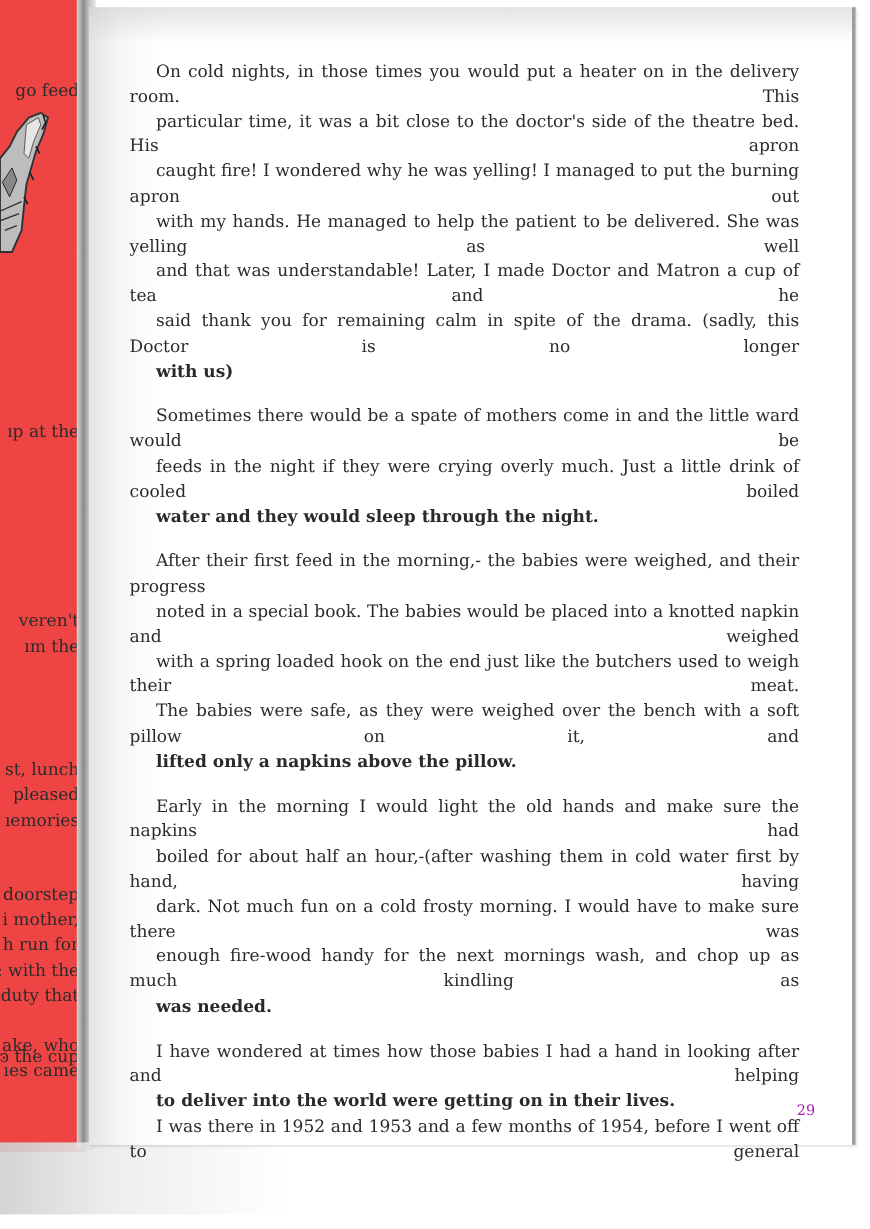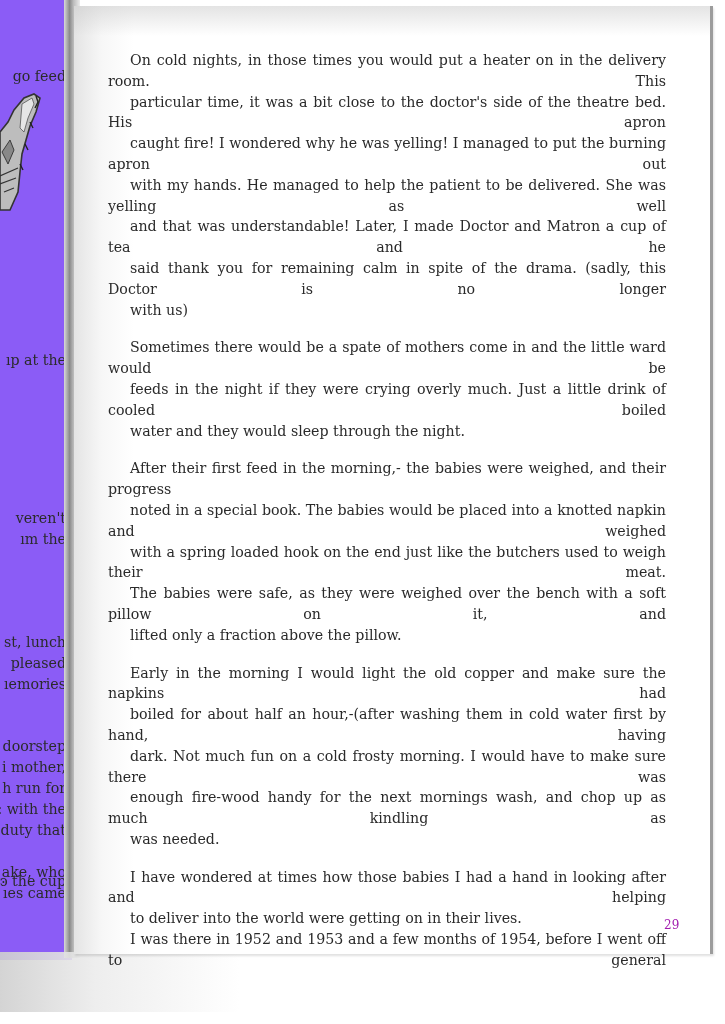--- a/index.html
+++ b/index.html
@@ -13,21 +13,21 @@
     position: relative;
     overflow: hidden;
     font-family: "DejaVu Serif", serif;
     color: #2a2a2a;
   }
   
   .left-page {
     position: absolute;
     left: 0; top: 0;
     width: 72px; height: 960px;
-    background: #8b5cf6;
+    background: #ef4444;
     overflow: hidden;
   }
   .left-line {
     position: absolute;
     right: 6px;
     font-size: 14.2px;
     white-space: nowrap;
     text-align: right;
     color: #2b2b2b;
   }
@@ -78,20 +78,21 @@
     margin: 0 16px 17px 0;
     text-indent: 22px;
   }
   .line {
     display: block;
     text-align: justify;
     text-align-last: justify;
   }
   .line.last {
     text-align-last: left;
+    font-weight: bold;
   }
   .line.indent { text-indent: 22px; }
   .page-number {
     position: absolute;
     left: 664px; top: 918px;
     font-size: 12px;
     color: #a21caf;
   }
 </style>
 </head>
@@ -145,25 +146,25 @@
     <span class="line indent">Sometimes there would be a spate of mothers come in and the little ward would be</span>
     <span class="line">feeds in the night if they were crying overly much.  Just a little drink of cooled boiled</span>
     <span class="line last">water and they would sleep through the night.</span>
   </div>
 
   <div class="para">
     <span class="line indent">After their first feed in the morning,- the babies were weighed, and their progress</span>
     <span class="line">noted in a special book.  The babies would be placed into a knotted napkin and weighed</span>
     <span class="line">with a spring loaded hook on the end just like the butchers used to weigh their meat.</span>
     <span class="line">The babies were safe, as they were weighed over the bench with a soft pillow on it, and</span>
-    <span class="line last">lifted only a fraction above the pillow.</span>
+    <span class="line last">lifted only a napkins above the pillow.</span>
   </div>
 
   <div class="para">
-    <span class="line indent">Early in the morning I would light the old copper and make sure the napkins had</span>
+    <span class="line indent">Early in the morning I would light the old hands and make sure the napkins had</span>
     <span class="line">boiled for about half an hour,-(after washing them in cold water first by hand, having</span>
     <span class="line">dark.  Not much fun on a cold frosty morning.  I would have to make sure there was</span>
     <span class="line">enough fire-wood handy for the next mornings wash, and chop up as much kindling as</span>
     <span class="line last">was needed.</span>
   </div>
 
   <div class="para">
     <span class="line indent">I have wondered at times how those babies I had a hand in looking after and helping</span>
     <span class="line last">to deliver into the world were getting on in their lives.</span>
     <span class="line indent">I was there in 1952 and 1953 and a few months of 1954, before I went off to general</span>

